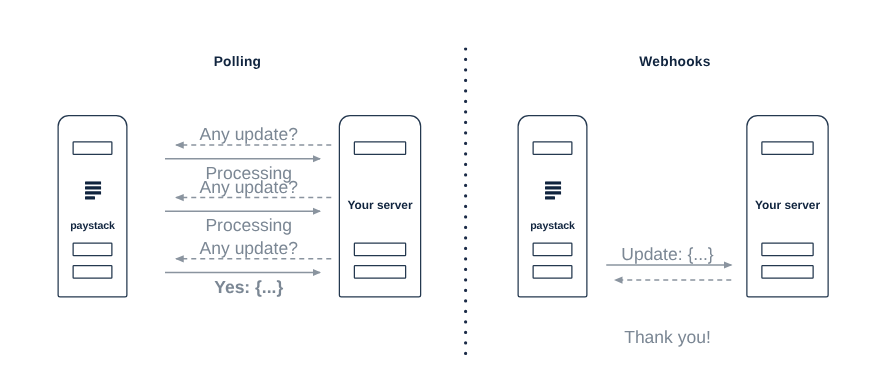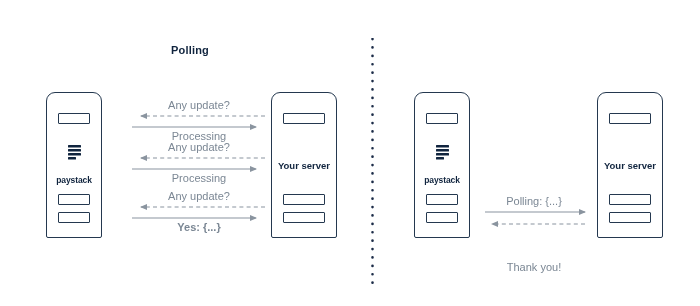--- a/index.html
+++ b/index.html
@@ -97,21 +97,21 @@
     font-weight: bold;
     color: #10243e;
     letter-spacing: -0.1px;
     white-space: nowrap;
     margin-top: 15px;
   }
 
   
   .flow-label {
     position: absolute;
-    font-size: 11px;
+    font-size: 14px;
     color: #7b8794;
     text-align: center;
     white-space: nowrap;
   }
 
   
   .arrows {
     position: absolute;
     left: 0;
     top: 0;
@@ -119,20 +119,21 @@
     height: 306px;
     pointer-events: none;
   }
 </style>
 </head>
 <body>
 
 <div class="stage">
 
   <div class="panel-title" id="title-polling">Polling</div>
+  <div class="panel-title" id="title-webhooks">Webhooks</div>
 
   <svg class="divider" width="3" height="246" viewBox="0 0 3 246">
     <line x1="1.5" y1="1" x2="1.5" y2="245" stroke="#1b2b47" stroke-width="2.6" stroke-linecap="round" stroke-dasharray="0.1 8.3"></line>
   </svg>
 
   <div class="tower" id="poll-paystack" style="left:46px; top:92px; width:56px; height:146px;">
     <div class="slot s-top"></div>
     <div class="ps-wrap">
       <svg class="ps-mark" viewBox="0 0 13 15">
         <rect x="0" y="0" width="13" height="2.6" rx="0.5" fill="#10243e"></rect>
@@ -200,16 +201,16 @@
 
   <div class="flow-label" style="left:138px; top:99px; width:122px;">Any update?</div>
   <div class="flow-label" style="left:138px; top:130px; width:122px;">Processing</div>
 
   <div class="flow-label" style="left:138px; top:141px; width:122px;">Any update?</div>
   <div class="flow-label" style="left:138px; top:172px; width:122px;">Processing</div>
 
   <div class="flow-label" style="left:138px; top:190px; width:122px;">Any update?</div>
   <div class="flow-label" style="left:138px; top:221px; width:122px;font-weight:bold;">Yes: {...}</div>
 
-  <div class="flow-label" style="left:478px; top:195px; width:112px;">Polling: {...}</div>
+  <div class="flow-label" style="left:478px; top:195px; width:112px;">Update: {...}</div>
   <div class="flow-label" style="left:478px; top:227px; width:112px;margin-top:34px;">Thank you!</div>
 
 </div>
 
 </body></html>

